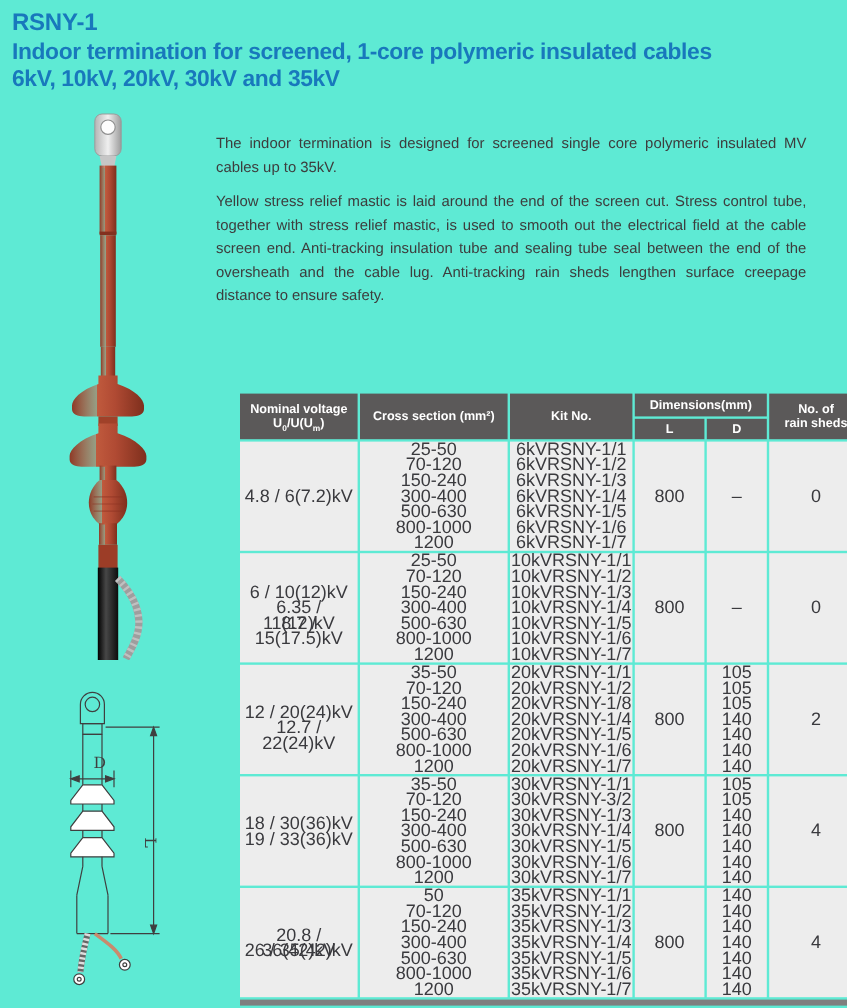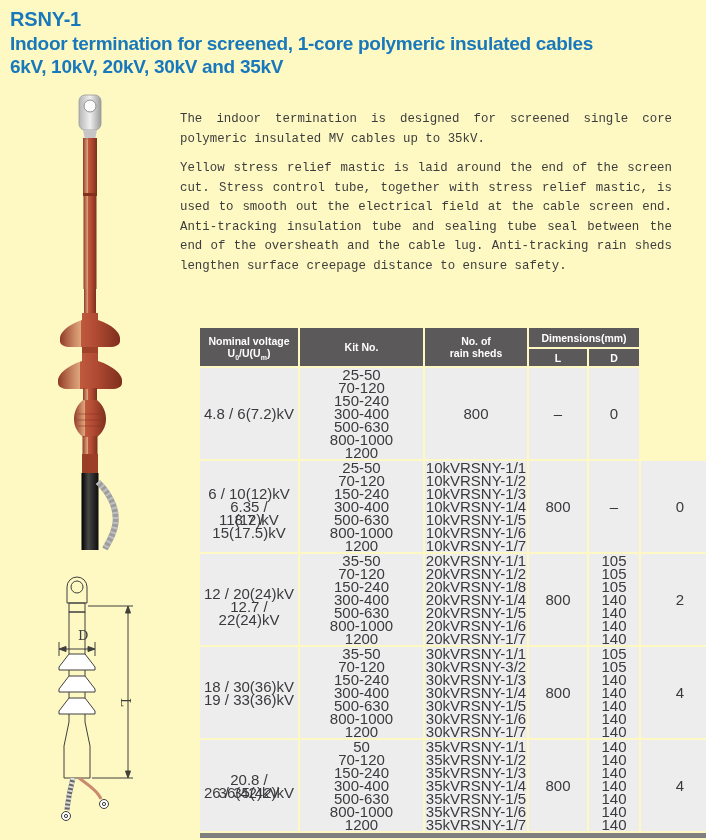--- a/index.html
+++ b/index.html
@@ -1,27 +1,27 @@
 <!DOCTYPE html>
 <html><head>
 <meta charset="utf-8">
 <style>
   html,body{margin:0;padding:0;background:#fff;}
-  .page{position:relative;width:706px;height:840px;background:#fef9c3;overflow:hidden;
+  .page{position:relative;width:706px;height:840px;background:#5eead4;overflow:hidden;
         font-family:"Liberation Sans",sans-serif;}
 
   
   .title-block{position:absolute;left:10px;top:6px;color:#1878bc;width:690px;}
   .title-model{font-size:20px;font-weight:bold;line-height:26px;letter-spacing:-0.2px;}
   .title-sub{font-size:19px;font-weight:bold;line-height:23px;letter-spacing:-0.3px;}
 
   
   .intro{position:absolute;left:180px;top:110px;width:492px;font-size:12.4px;
          line-height:19.5px;color:#3d3d3d;text-align:justify;}
-  .intro p{margin:0 0 10px 0;font-family:Liberation Mono, monospace;}
+  .intro p{margin:0 0 10px 0;}
 
   
   .photo{position:absolute;left:8px;top:92px;}
   .drawing{position:absolute;left:12px;top:570px;}
   .dim-label{font-family:"DejaVu Serif",serif;font-size:13px;fill:#3f3f3f;}
 
   
   .spec-table{position:absolute;left:176px;top:328px;width:519px;padding-left:24px;}
   .grid{display:grid;grid-template-columns:98px 123px 102px 58px 50px 78px;column-gap:2px;}
   .thead{grid-template-rows:19px 17px;row-gap:2px;}
@@ -142,20 +142,23 @@
   </svg>
 
   <div class="spec-table">
 
     <div class="grid thead">
       <div class="th span2">
         <div>Nominal voltage</div>
         <div><span>U</span><sub>0</sub><span>/U(U</span><sub>m</sub><span>)</span></div>
       </div>
       <div class="th span2">
+        <div>Cross section (mm²)</div>
+      </div>
+      <div class="th span2">
         <div>Kit No.</div>
       </div>
       <div class="th dims">
         <div>Dimensions(mm)</div>
       </div>
       <div class="th span2">
         <div>No. of</div>
         <div>rain sheds</div>
       </div>
       <div class="th" style="grid-column:4;grid-row:2;">
@@ -171,20 +174,29 @@
           <div>4.8 / 6(7.2)kV</div>
         </div>
       <div class="cell">
           <div>25-50</div>
           <div>70-120</div>
           <div>150-240</div>
           <div>300-400</div>
           <div>500-630</div>
           <div>800-1000</div>
           <div>1200</div>
+        </div>
+      <div class="cell">
+          <div>6kVRSNY-1/1</div>
+          <div>6kVRSNY-1/2</div>
+          <div>6kVRSNY-1/3</div>
+          <div>6kVRSNY-1/4</div>
+          <div>6kVRSNY-1/5</div>
+          <div>6kVRSNY-1/6</div>
+          <div>6kVRSNY-1/7</div>
         </div>
       <div class="cell">800</div>
       <div class="cell">
           <div>–</div>
         </div>
       <div class="cell">0</div>
     </div>
 
     <div class="grid block">
       <div class="cell">

